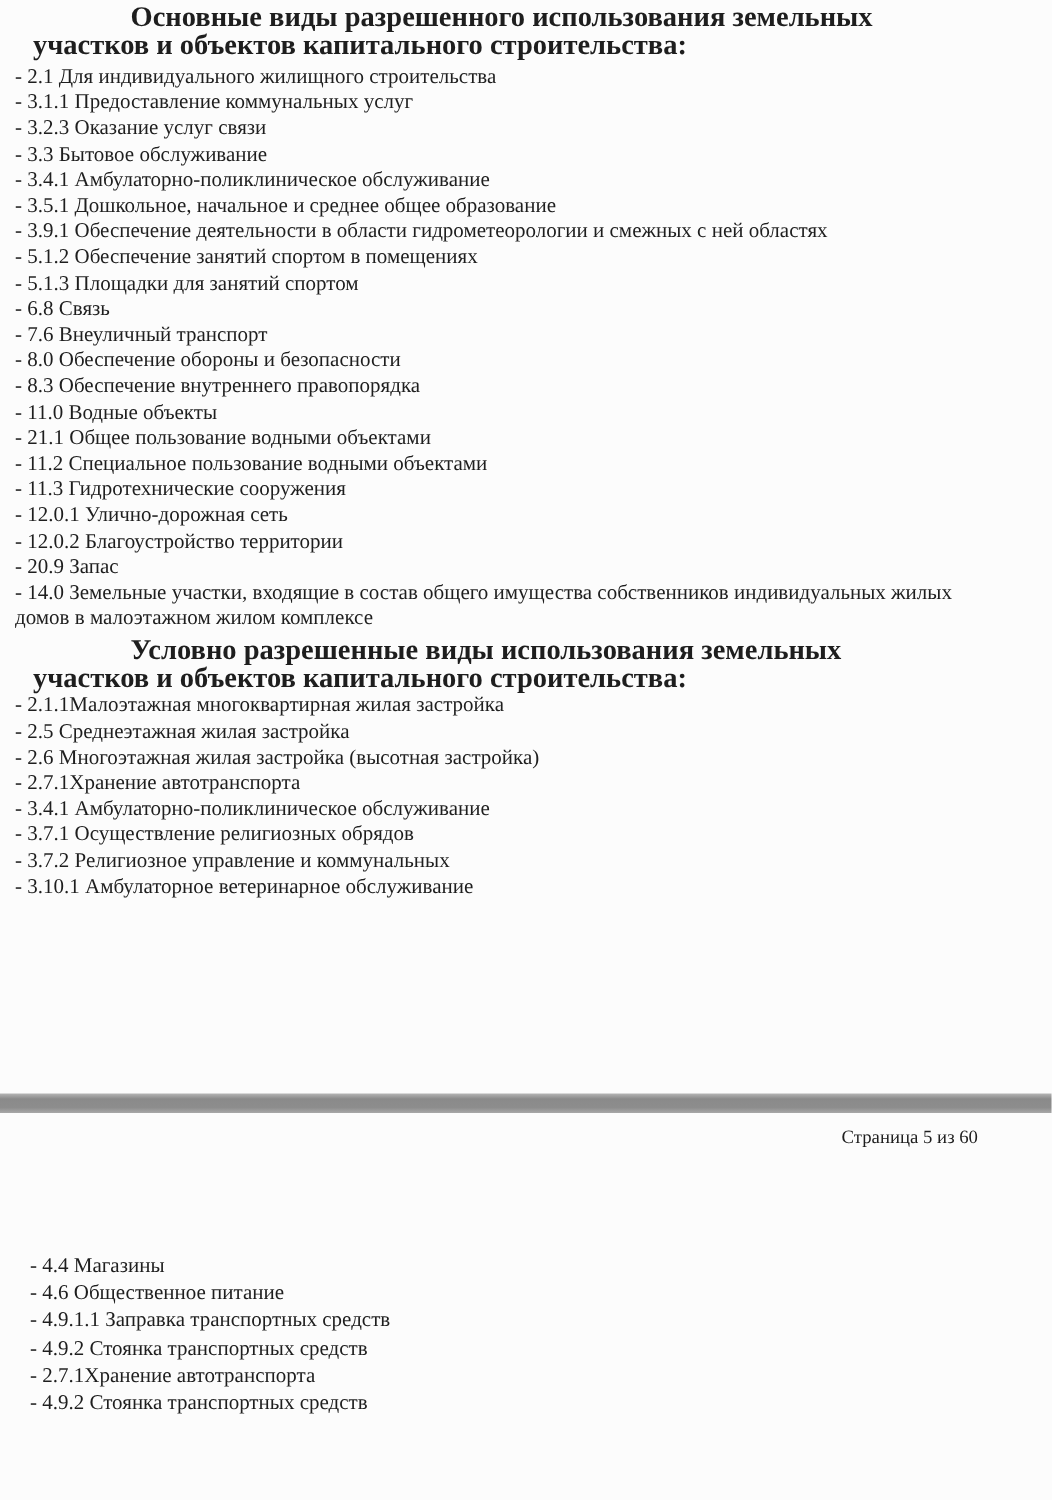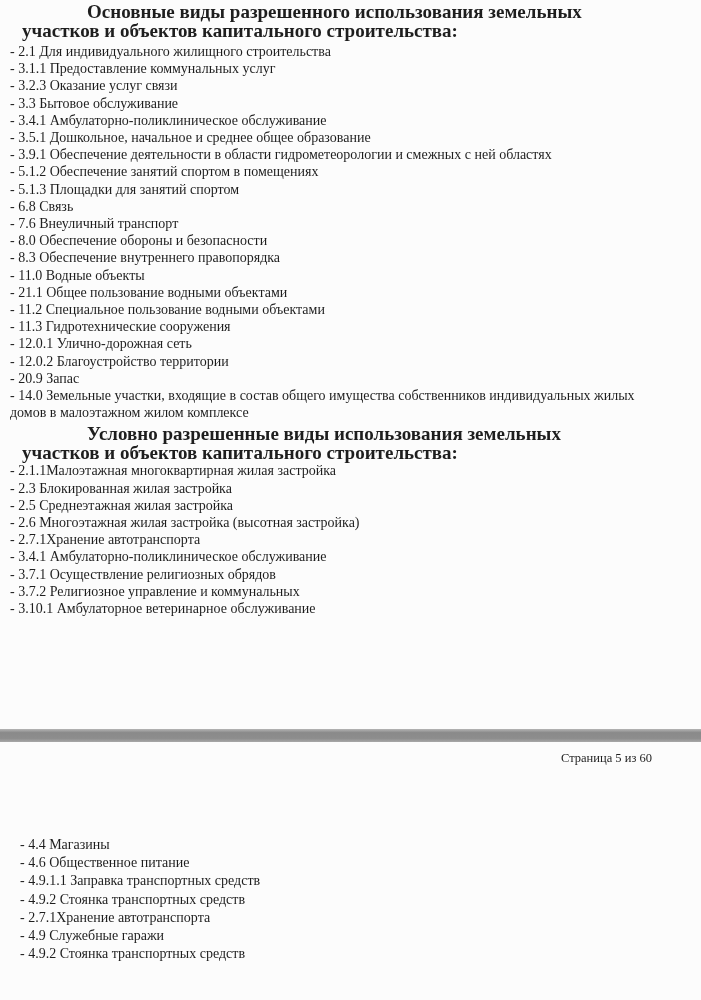--- a/index.html
+++ b/index.html
@@ -77,38 +77,36 @@
     <div class="item">- 21.1 Общее пользование водными объектами</div>
     <div class="item">- 11.2 Специальное пользование водными объектами</div>
     <div class="item">- 11.3 Гидротехнические сооружения</div>
     <div class="item">- 12.0.1 Улично-дорожная сеть</div>
     <div class="item">- 12.0.2 Благоустройство территории</div>
     <div class="item">- 20.9 Запас</div>
     <div class="item">- 14.0 Земельные участки, входящие в состав общего имущества собственников индивидуальных жилых домов в малоэтажном жилом комплексе</div>
 
     <p class="hdr mt">Условно разрешенные виды использования земельных участков и объектов капитального строительства:</p>
     <div class="item">- 2.1.1Малоэтажная многоквартирная жилая застройка</div>
-    <div class="item">- 2.3 Блокированная жилая застройка</div>
     <div class="item">- 2.5 Среднеэтажная жилая застройка</div>
     <div class="item">- 2.6 Многоэтажная жилая застройка (высотная застройка)</div>
     <div class="item">- 2.7.1Хранение автотранспорта</div>
     <div class="item">- 3.4.1 Амбулаторно-поликлиническое обслуживание</div>
     <div class="item">- 3.7.1 Осуществление религиозных обрядов</div>
     <div class="item">- 3.7.2 Религиозное управление и коммунальных</div>
     <div class="item">- 3.10.1 Амбулаторное ветеринарное обслуживание</div>
   </div>
 
   <div class="separator"></div>
 
   <div class="page-num">Страница 5 из 60</div>
 
   <div class="pg pg2">
     <div class="item">- 4.4 Магазины</div>
     <div class="item">- 4.6 Общественное питание</div>
     <div class="item">- 4.9.1.1 Заправка транспортных средств</div>
     <div class="item">- 4.9.2 Стоянка транспортных средств</div>
 
     <div class="item">- 2.7.1Хранение автотранспорта</div>
-    <div class="item">- 4.9 Служебные гаражи</div>
     <div class="item">- 4.9.2 Стоянка транспортных средств</div>
   </div>
 
 </div>
 
 </body></html>

